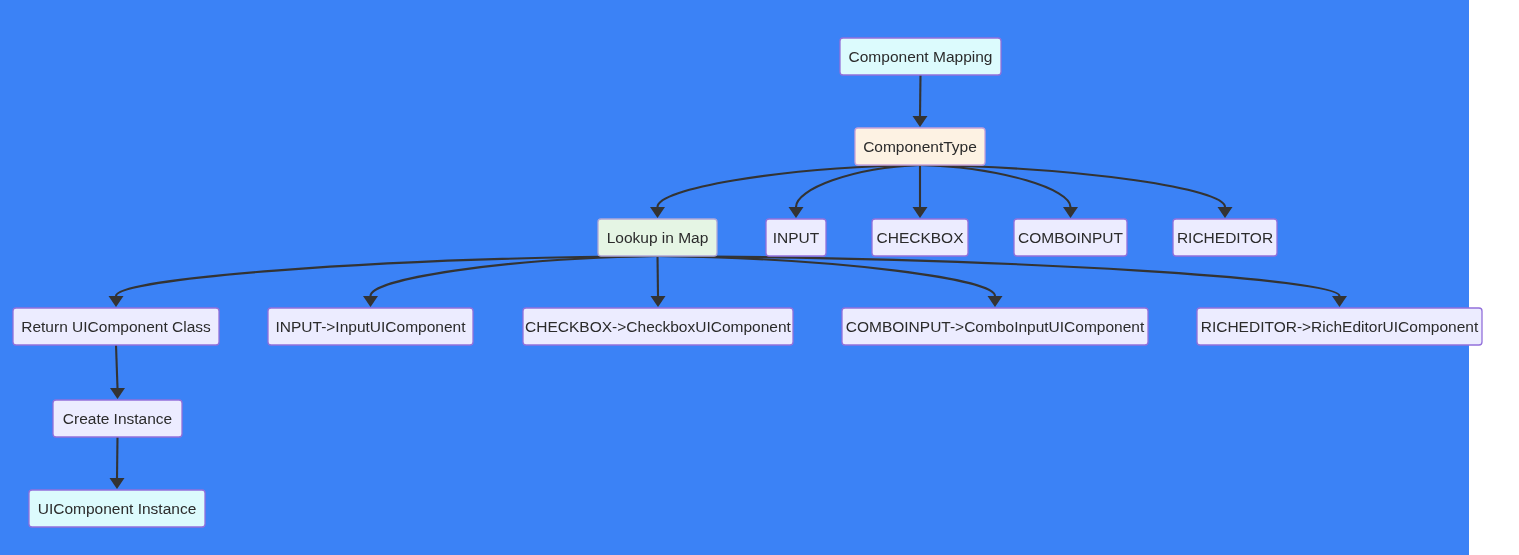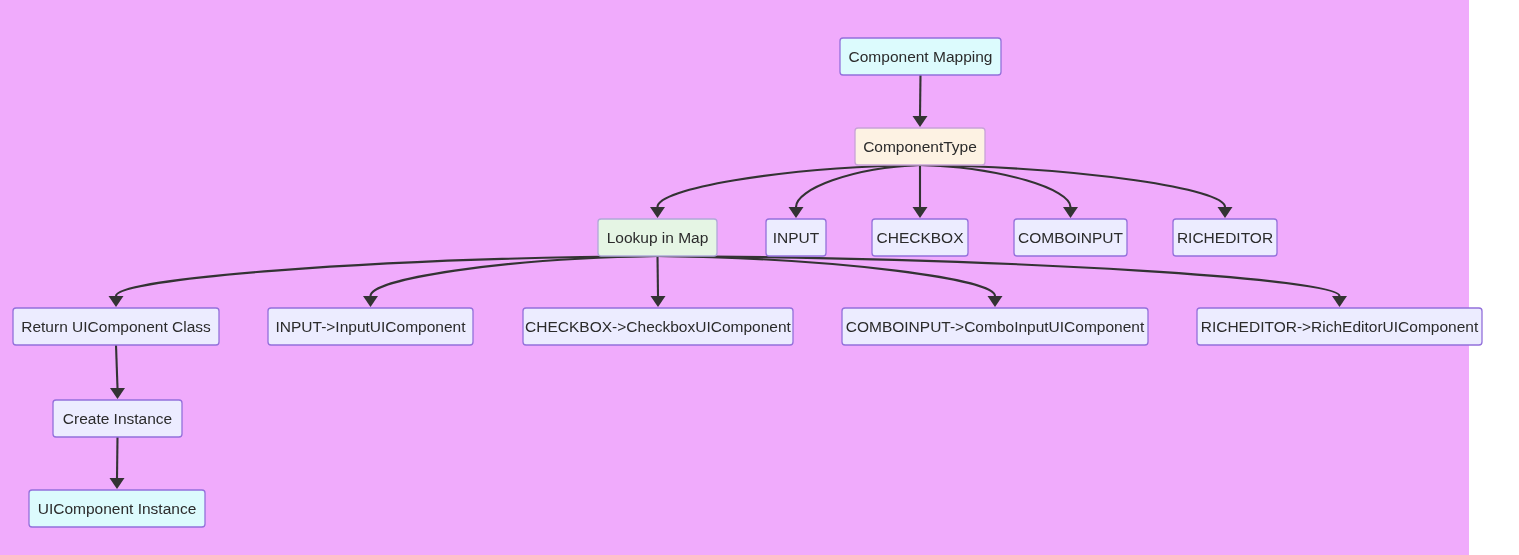--- a/index.html
+++ b/index.html
@@ -10,21 +10,21 @@
   body {
     width: 1519px;
     height: 555px;
     font-family: "Liberation Sans", sans-serif;
     overflow: hidden;
   }
   #diagram-root {
     position: relative;
     width: 1469px;
     height: 555px;
-    background: #f0abfc;
+    background: #3b82f6;
   }
   svg#flow {
     position: absolute;
     top: 0;
     left: 0;
     width: 1519px;
     height: 555px;
     display: block;
   }
   .node-rect {

